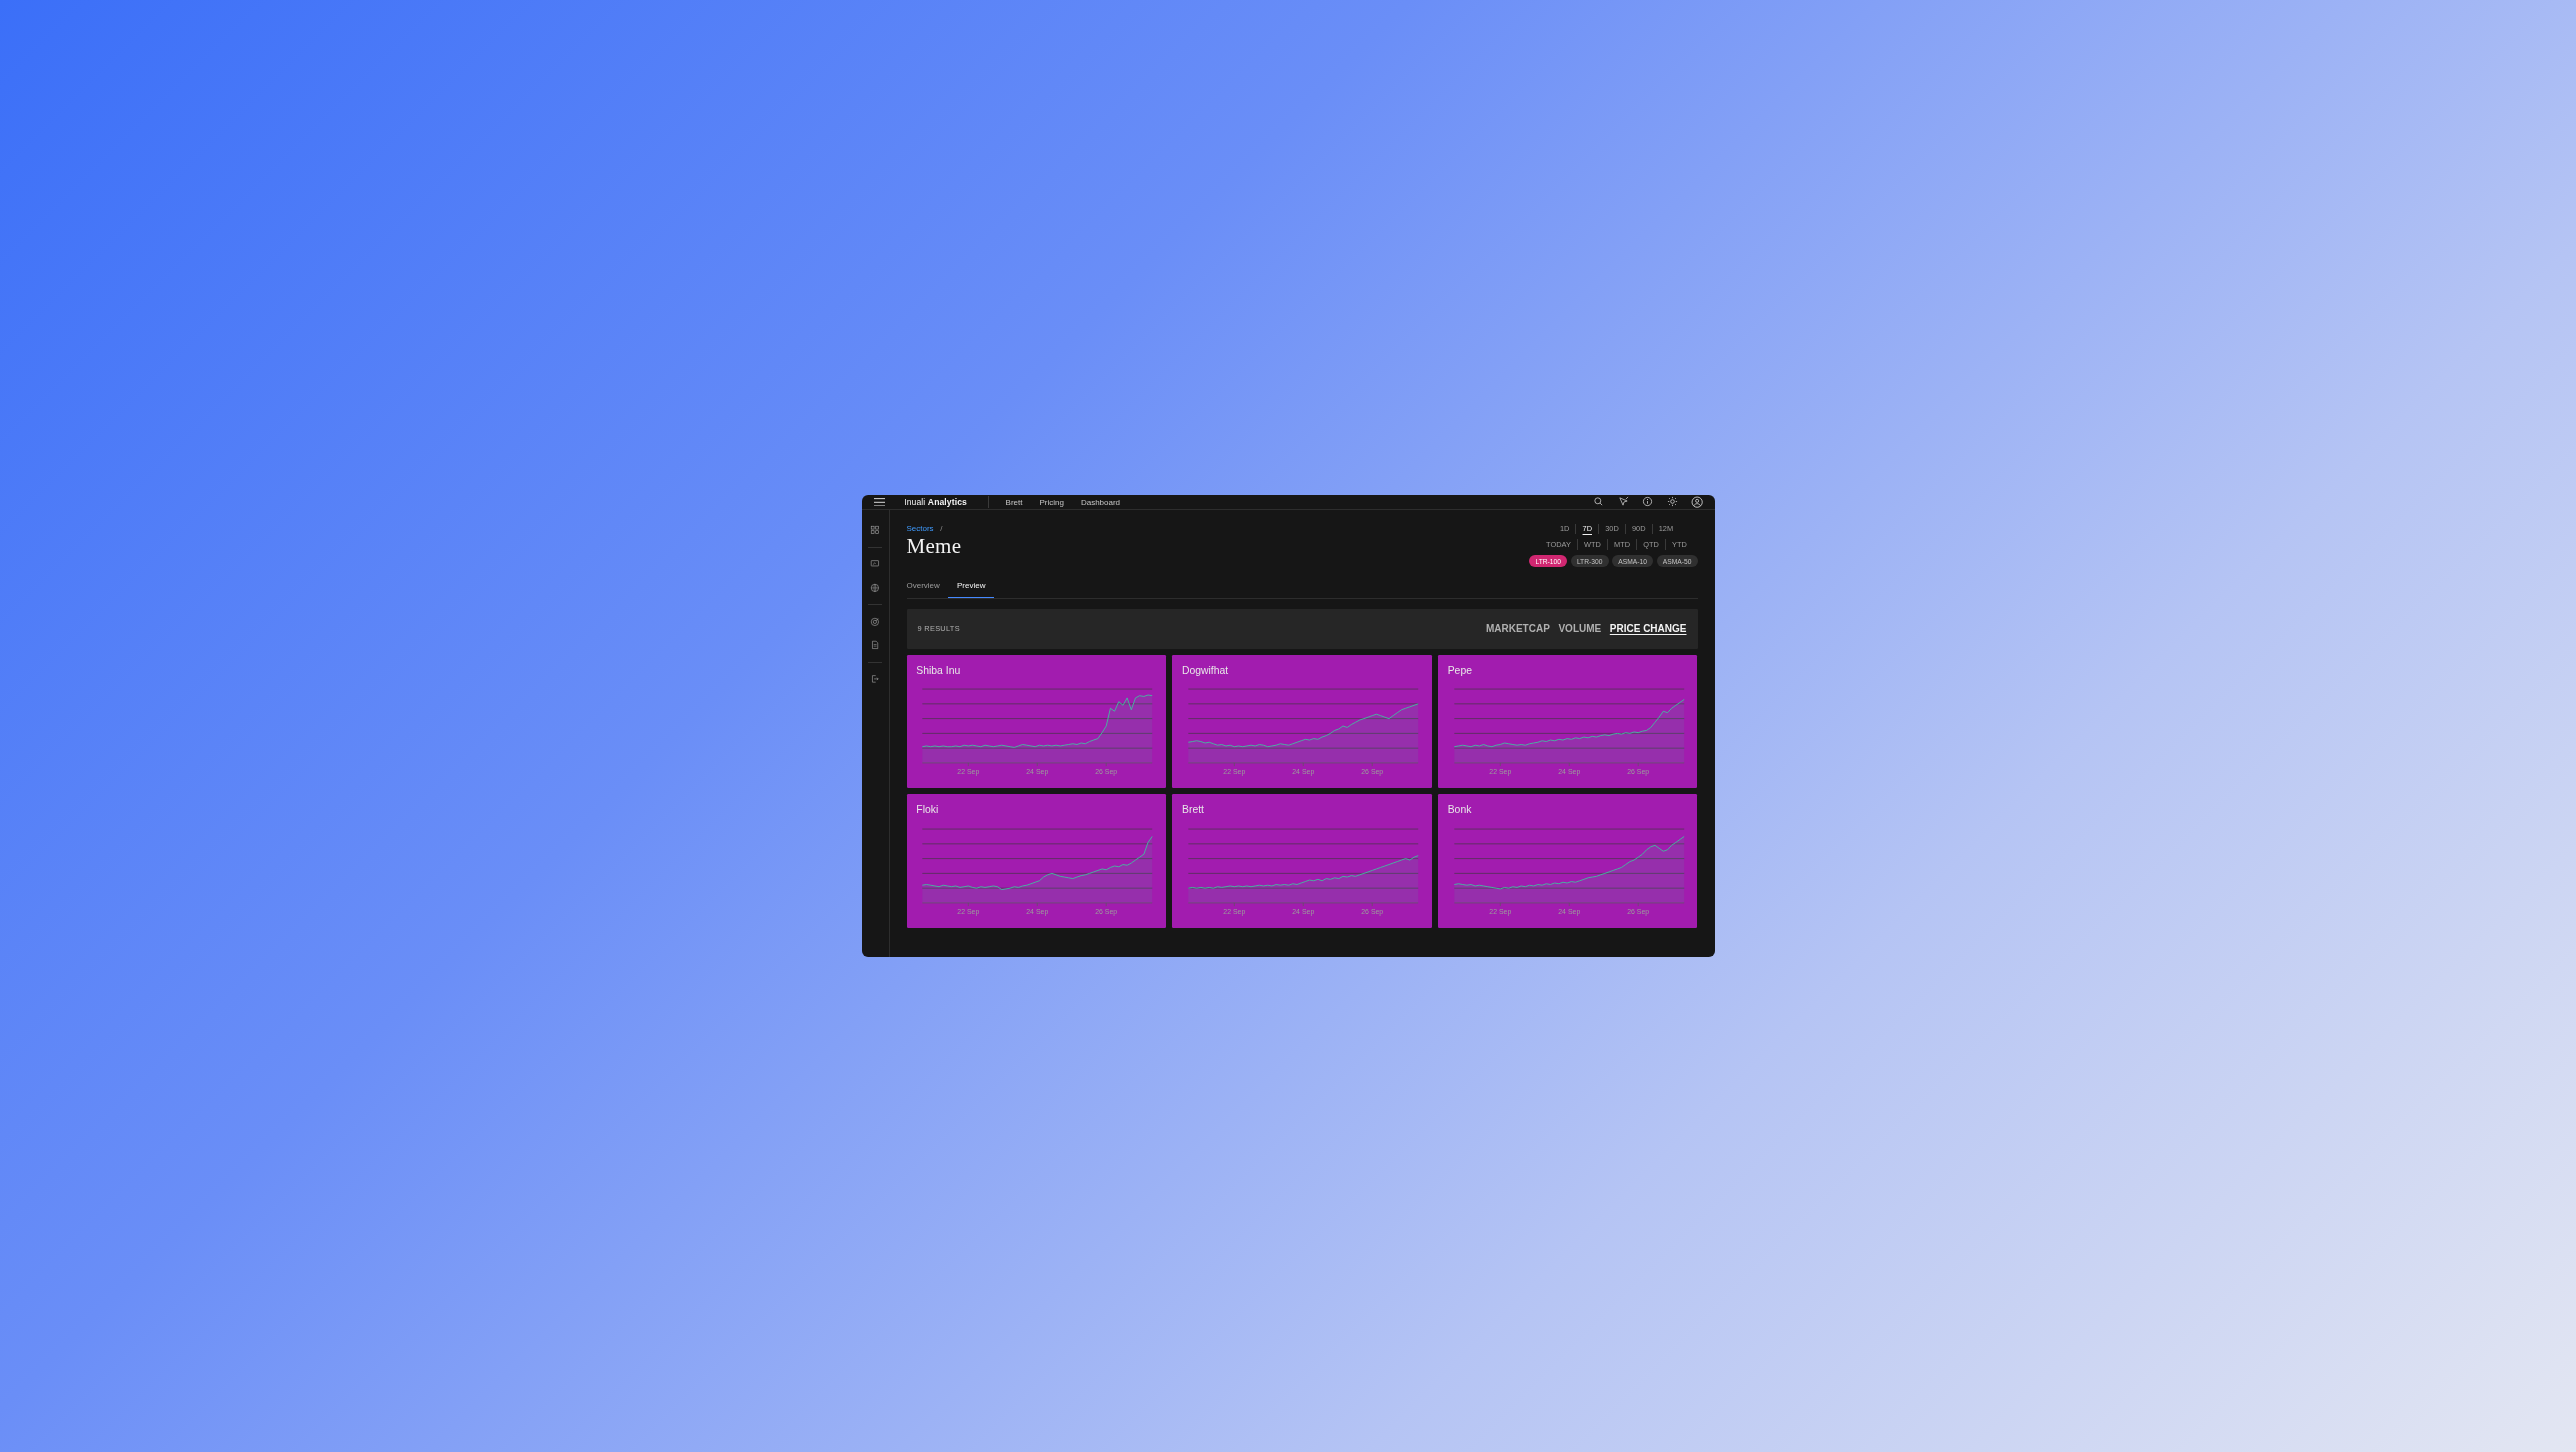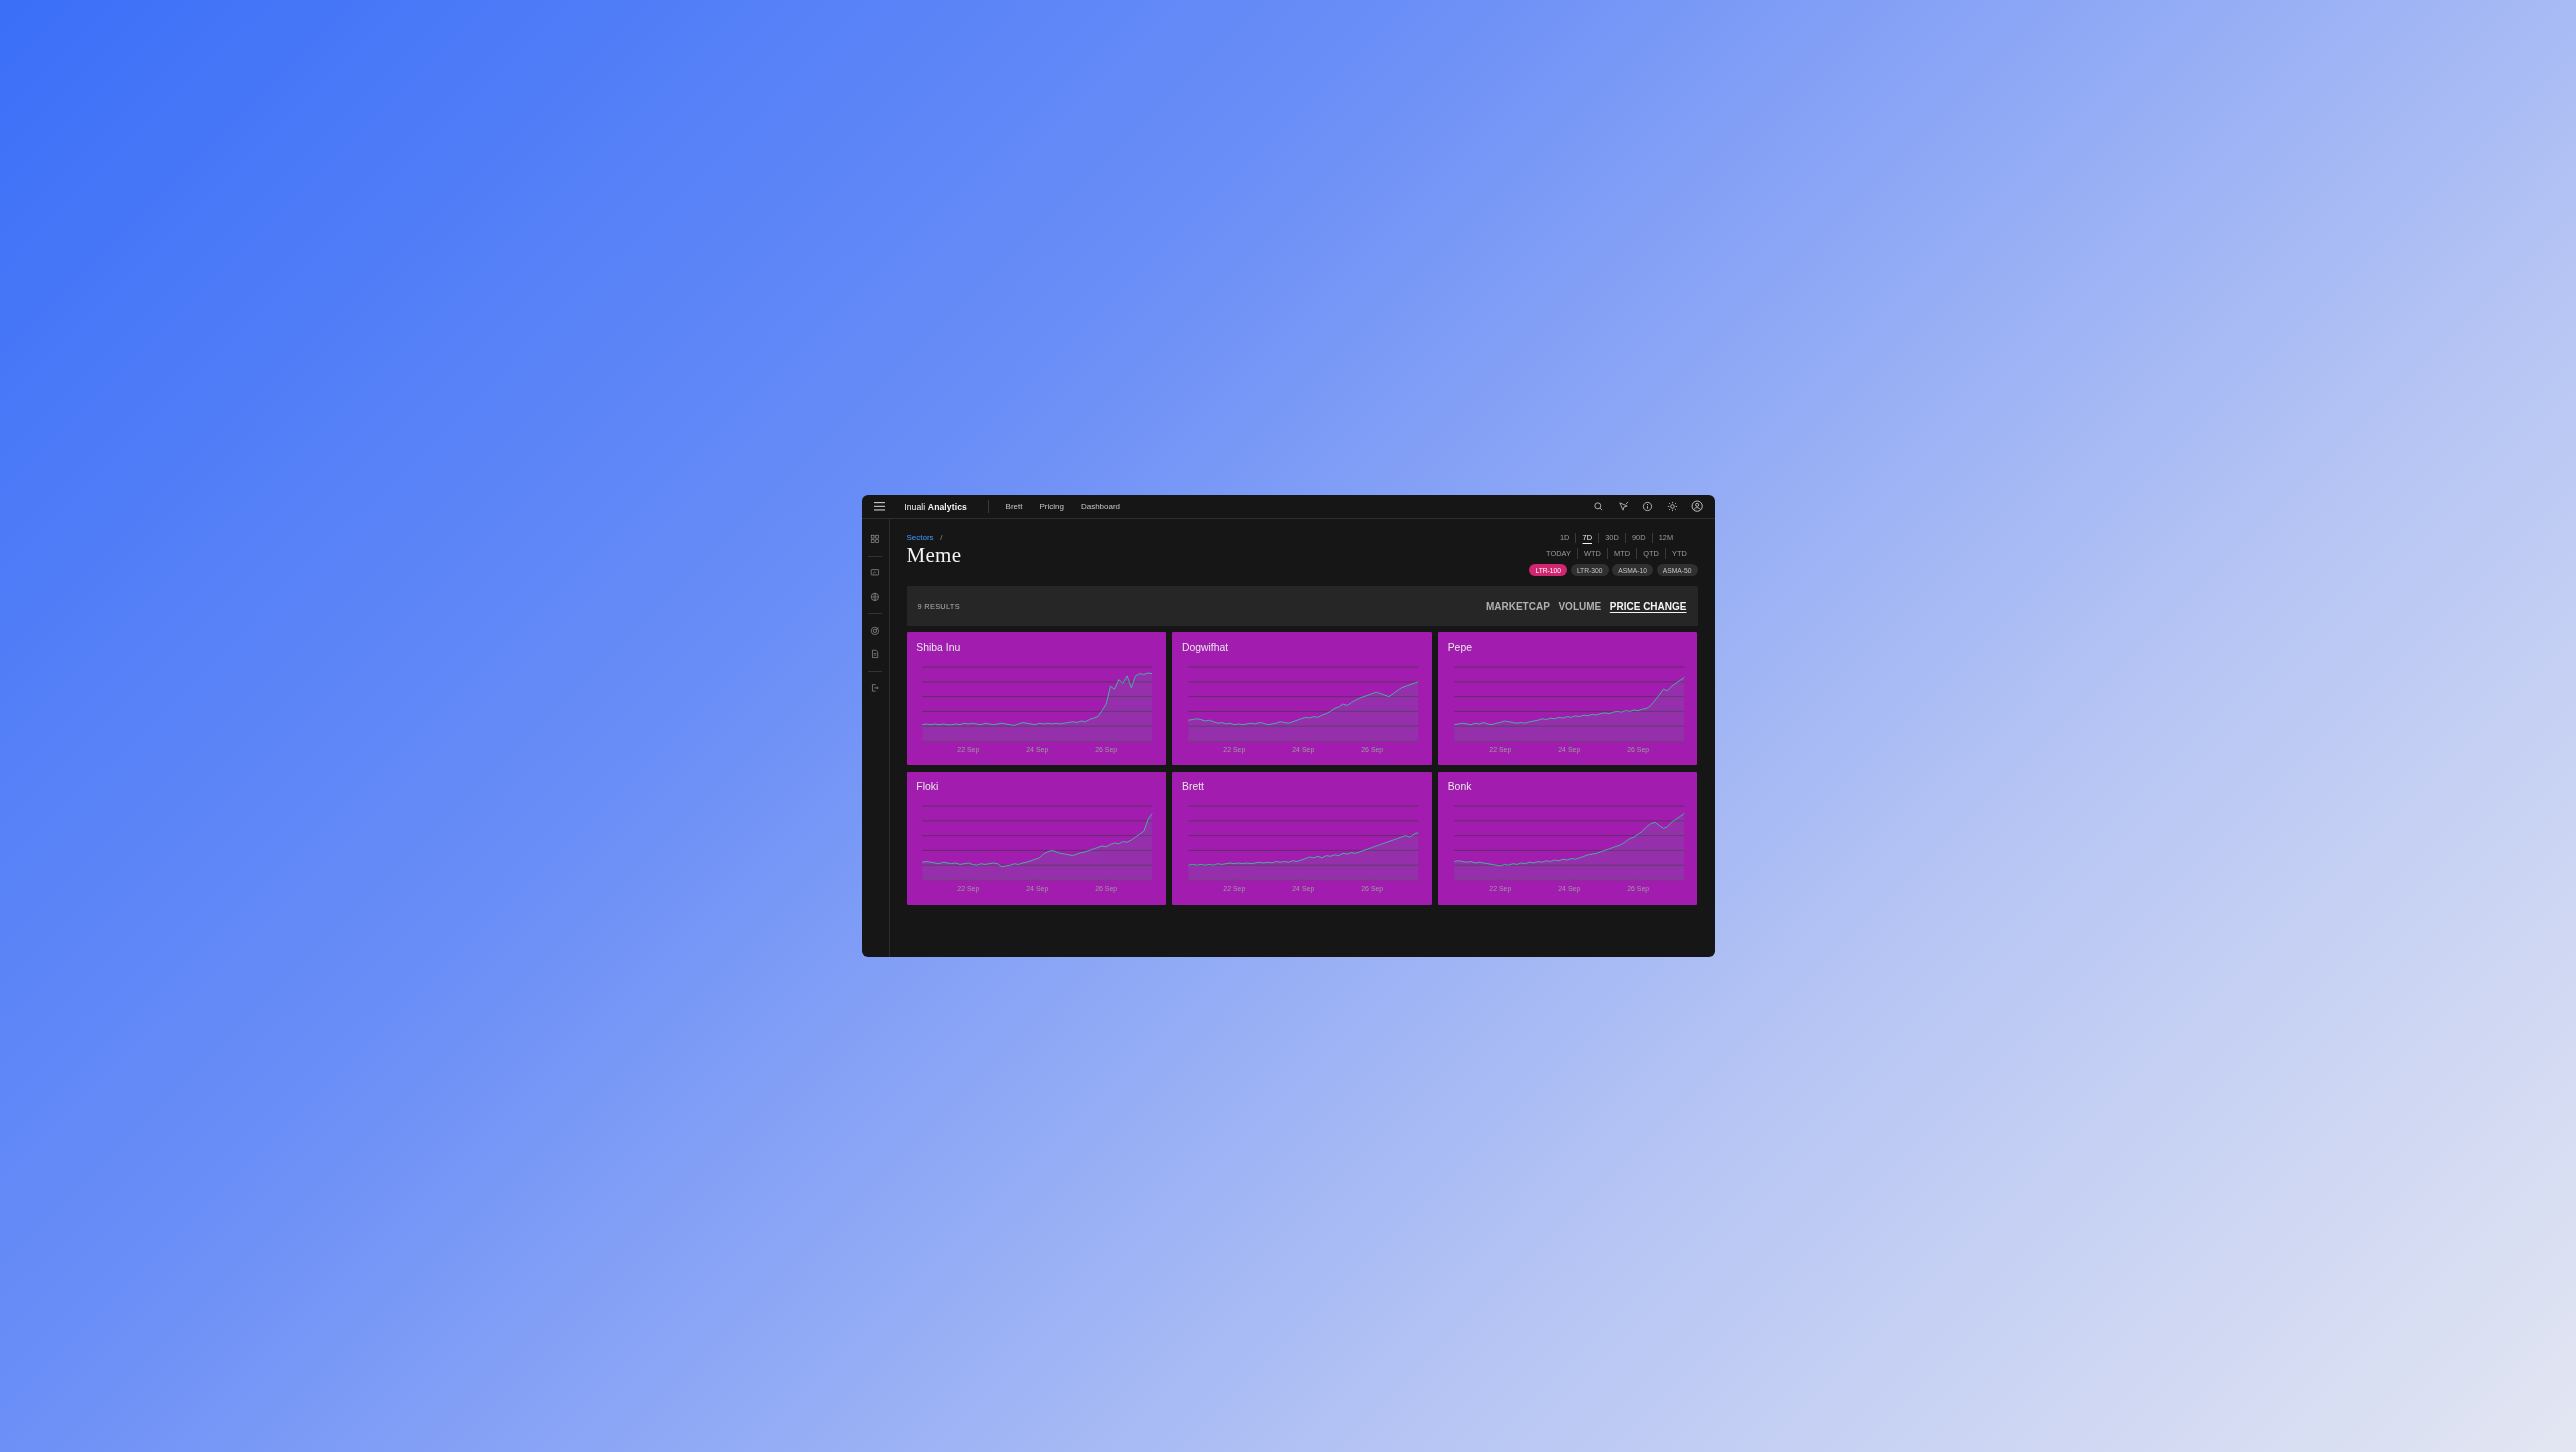--- a/index.html
+++ b/index.html
@@ -17,21 +17,21 @@
     height: 462px;
     background: #161616;
     border-radius: 6.1px;
     overflow: hidden;
     color: #e0e0e0;
     display: flex;
     flex-direction: column;
   }
   
   .topbar {
-    height: 24px;
+    height: 15px;
     display: flex;
     align-items: center;
     padding: 0 11px;
     border-bottom: 0.6px solid #2d2d2d;
   }
   .menu-btn {
     width: 14.7px; height: 14.7px;
     display:flex;align-items:center;justify-content:center;
     cursor:pointer;color:#e0e0e0;
   }
@@ -250,20 +250,24 @@
             </div>
           <div class="pill-row" id="pill-row">
               <span class="pill active">LTR-100</span>
               <span class="pill">LTR-300</span>
               <span class="pill">ASMA-10</span>
               <span class="pill">ASMA-50</span>
             </div>
         </div>
       </div>
 
+      <div class="tabs">
+        <div class="tab">Overview</div>
+        <div class="tab active">Preview</div>
+      </div>
 
       <div class="toolbar">
         <span class="results">9 RESULTS</span>
         <div class="sorters" id="sorters">
             <span class="sorter">MARKETCAP</span>
             <span class="sorter">VOLUME</span>
             <span class="sorter active">PRICE CHANGE</span>
           </div>
       </div>
 

